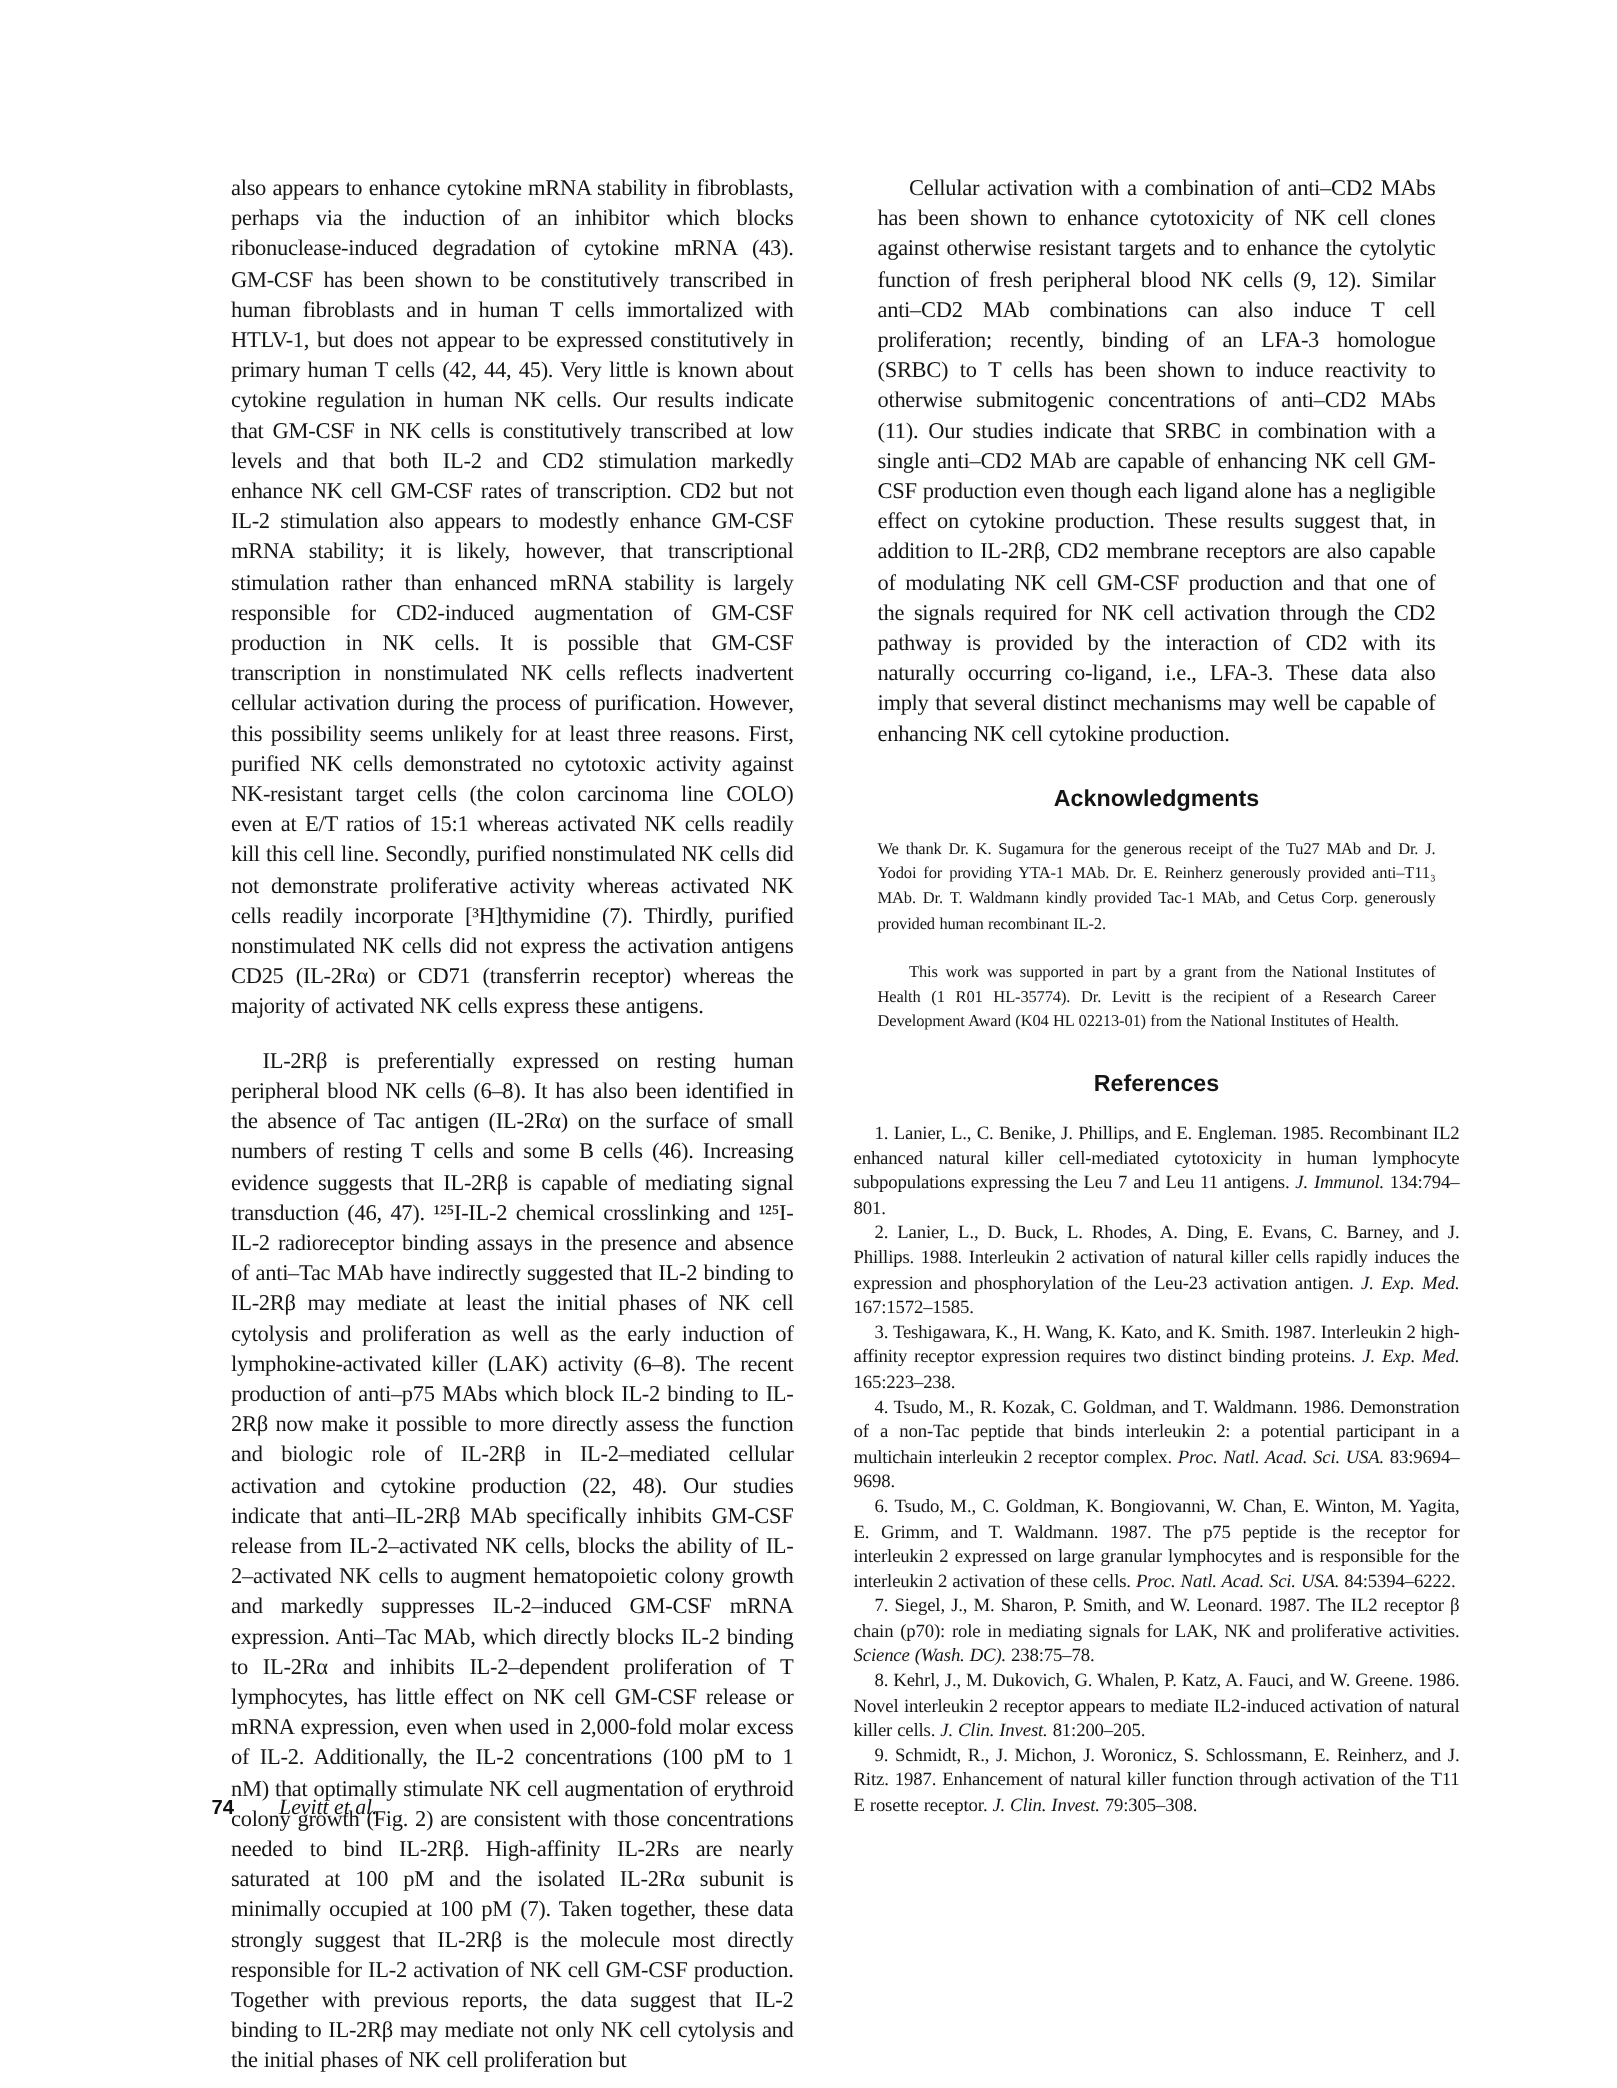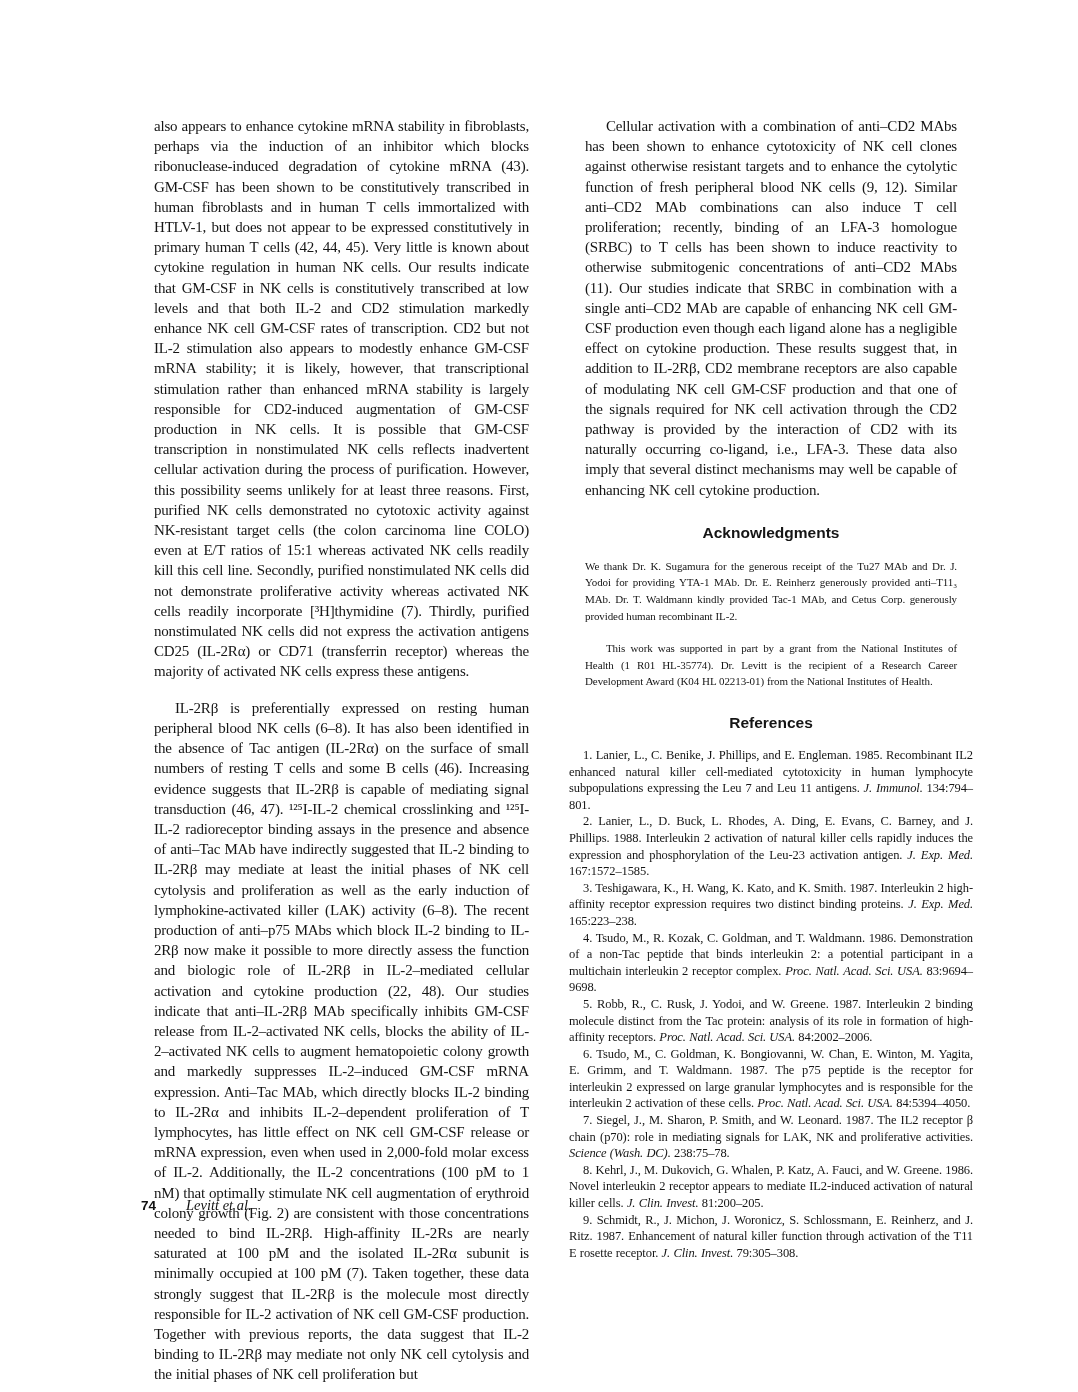--- a/index.html
+++ b/index.html
@@ -54,22 +54,21 @@
   <div class="col col-right">
       <p class="para indent">Cellular activation with a combination of anti–CD2 MAbs has been shown to enhance cytotoxicity of NK cell clones against otherwise resistant targets and to enhance the cytolytic function of fresh peripheral blood NK cells (9, 12). Similar anti–CD2 MAb combinations can also induce T cell proliferation; recently, binding of an LFA-3 homologue (SRBC) to T cells has been shown to induce reactivity to otherwise submitogenic concentrations of anti–CD2 MAbs (11). Our studies indicate that SRBC in combination with a single anti–CD2 MAb are capable of enhancing NK cell GM-CSF production even though each ligand alone has a negligible effect on cytokine production. These results suggest that, in addition to IL-2Rβ, CD2 membrane receptors are also capable of modulating NK cell GM-CSF production and that one of the signals required for NK cell activation through the CD2 pathway is provided by the interaction of CD2 with its naturally occurring co-ligand, i.e., LFA-3. These data also imply that several distinct mechanisms may well be capable of enhancing NK cell cytokine production.</p>
       <h2 class="sec-heading">Acknowledgments</h2>
       <p class="para small">We thank Dr. K. Sugamura for the generous receipt of the Tu27 MAb and Dr. J. Yodoi for providing YTA-1 MAb. Dr. E. Reinherz generously provided anti–T11₃ MAb. Dr. T. Waldmann kindly provided Tac-1 MAb, and Cetus Corp. generously provided human recombinant IL-2.</p>
       <p class="para small indent">This work was supported in part by a grant from the National Institutes of Health (1 R01 HL-35774). Dr. Levitt is the recipient of a Research Career Development Award (K04 HL 02213-01) from the National Institutes of Health.</p>
       <h2 class="sec-heading">References</h2>
       <p class="ref"><span>1. Lanier, L., C. Benike, J. Phillips, and E. Engleman. 1985. Recombinant IL2 enhanced natural killer cell-mediated cytotoxicity in human lymphocyte subpopulations expressing the Leu 7 and Leu 11 antigens. </span><i>J. Immunol.</i><span> 134:794–801.</span></p>
       <p class="ref"><span>2. Lanier, L., D. Buck, L. Rhodes, A. Ding, E. Evans, C. Barney, and J. Phillips. 1988. Interleukin 2 activation of natural killer cells rapidly induces the expression and phosphorylation of the Leu-23 activation antigen. </span><i>J. Exp. Med.</i><span> 167:1572–1585.</span></p>
       <p class="ref"><span>3. Teshigawara, K., H. Wang, K. Kato, and K. Smith. 1987. Interleukin 2 high-affinity receptor expression requires two distinct binding proteins. </span><i>J. Exp. Med.</i><span> 165:223–238.</span></p>
       <p class="ref"><span>4. Tsudo, M., R. Kozak, C. Goldman, and T. Waldmann. 1986. Demonstration of a non-Tac peptide that binds interleukin 2: a potential participant in a multichain interleukin 2 receptor complex. </span><i>Proc. Natl. Acad. Sci. USA.</i><span> 83:9694–9698.</span></p>
-      <p class="ref"><span>5. Robb, R., C. Rusk, J. Yodoi, and W. Greene. 1987. Interleukin 2 binding molecule distinct from the Tac protein: analysis of its role in formation of high-affinity receptors. </span><i>Proc. Natl. Acad. Sci. USA.</i><span> 84:2002–2006.</span></p>
-      <p class="ref"><span>6. Tsudo, M., C. Goldman, K. Bongiovanni, W. Chan, E. Winton, M. Yagita, E. Grimm, and T. Waldmann. 1987. The p75 peptide is the receptor for interleukin 2 expressed on large granular lymphocytes and is responsible for the interleukin 2 activation of these cells. </span><i>Proc. Natl. Acad. Sci. USA.</i><span> 84:5394–4050.</span></p>
+      <p class="ref"><span>6. Tsudo, M., C. Goldman, K. Bongiovanni, W. Chan, E. Winton, M. Yagita, E. Grimm, and T. Waldmann. 1987. The p75 peptide is the receptor for interleukin 2 expressed on large granular lymphocytes and is responsible for the interleukin 2 activation of these cells. </span><i>Proc. Natl. Acad. Sci. USA.</i><span> 84:5394–6222.</span></p>
       <p class="ref"><span>7. Siegel, J., M. Sharon, P. Smith, and W. Leonard. 1987. The IL2 receptor β chain (p70): role in mediating signals for LAK, NK and proliferative activities. </span><i>Science (Wash. DC).</i><span> 238:75–78.</span></p>
       <p class="ref"><span>8. Kehrl, J., M. Dukovich, G. Whalen, P. Katz, A. Fauci, and W. Greene. 1986. Novel interleukin 2 receptor appears to mediate IL2-induced activation of natural killer cells. </span><i>J. Clin. Invest.</i><span> 81:200–205.</span></p>
       <p class="ref"><span>9. Schmidt, R., J. Michon, J. Woronicz, S. Schlossmann, E. Reinherz, and J. Ritz. 1987. Enhancement of natural killer function through activation of the T11 E rosette receptor. </span><i>J. Clin. Invest.</i><span> 79:305–308.</span></p>
     </div>
 
   <div class="footer">
     <span class="pagenum">74</span><span class="authors">Levitt et al.</span>
   </div>
 </div>
 

